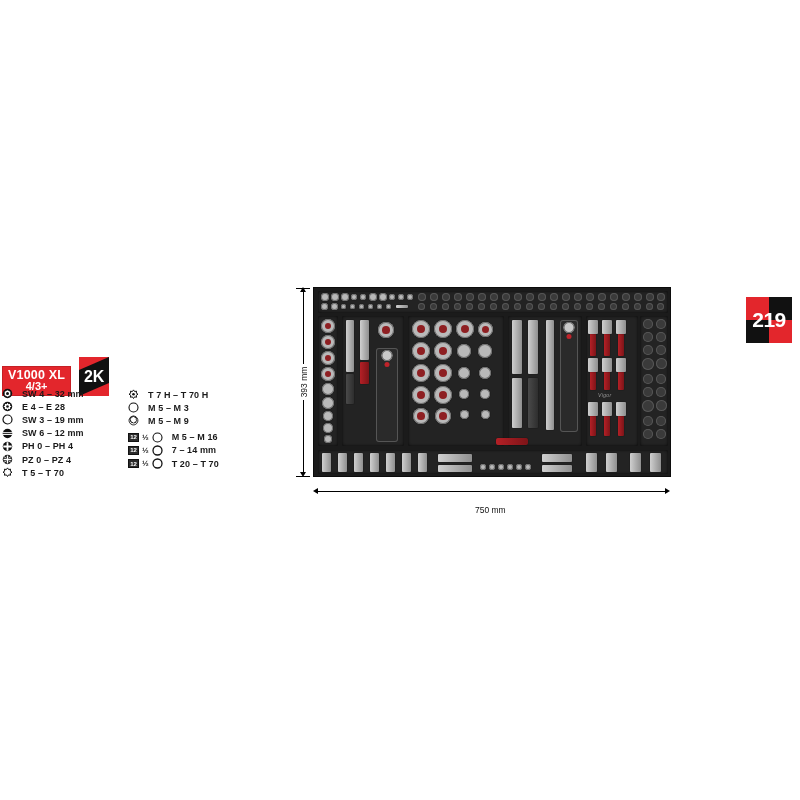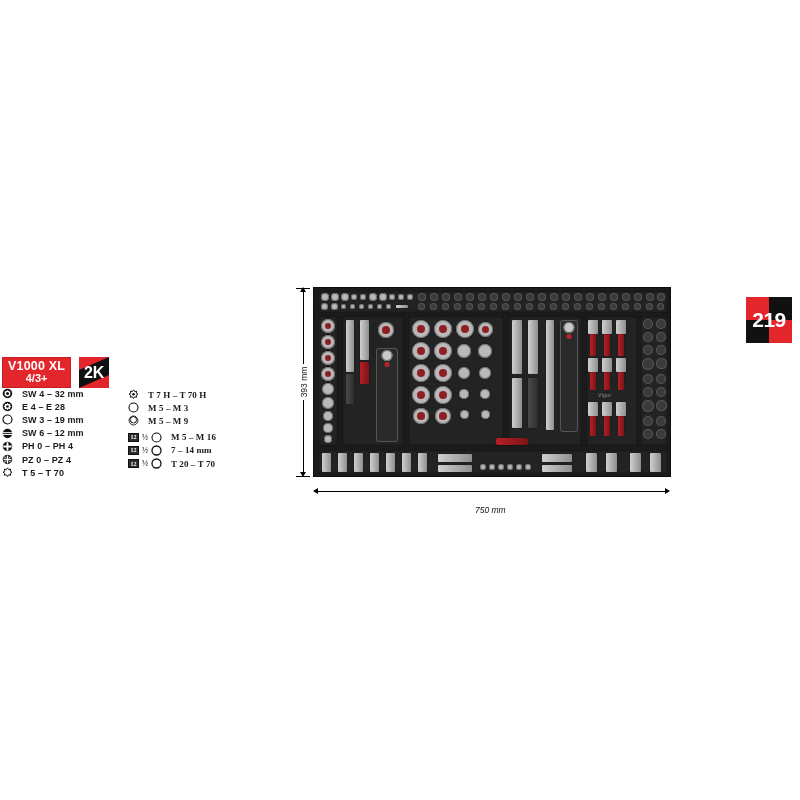--- a/index.html
+++ b/index.html
@@ -5,44 +5,44 @@
   * { box-sizing: border-box; margin: 0; padding: 0; }
   html, body {
     width: 800px; height: 800px;
     background: #ffffff;
     font-family: "Liberation Sans", sans-serif;
     overflow: hidden;
   }
   #page { position: relative; width: 800px; height: 800px; }
 
   
-  .badge-row { position: absolute; left: 2px; top: 357px; display: flex; align-items: center; gap: 8px; }
+  .badge-row { position: absolute; left: 2px; top: 357px; display: flex; align-items: flex-end; gap: 8px; }
   .v-badge {
     background: #e3262c; color: #ffffff;
     padding: 2px 5px 3px 5px;
     text-align: center; line-height: 1.0;
     border: 1px solid #c51f25;
   }
   .v-badge .l1 { font-size: 12.5px; font-weight: bold; letter-spacing: .2px; white-space: nowrap; }
   .v-badge .l2 { font-size: 11px; font-weight: bold; }
   .k-badge {
-    position: relative; width: 30px; height: 31px;
+    position: relative; width: 30px; height: 39px;
     background: #111111; overflow: hidden;
   }
   .k-badge .tri-tl { position: absolute; left: 0; top: 0; width: 0; height: 0;
     border-left: 30px solid #e3262c; border-bottom: 13px solid transparent; }
   .k-badge .tri-br { position: absolute; right: 0; bottom: 0; width: 0; height: 0;
     border-right: 30px solid #e3262c; border-top: 13px solid transparent; }
   .k-badge .k-txt { position: absolute; inset: 0; display: flex; align-items: center; justify-content: center;
     color: #ffffff; font-size: 16px; font-weight: bold; z-index: 3; }
 
   
   .spec-col { position: absolute; font-size: 9px; color: #1a1a1a; font-weight: bold; }
   #spec-left { left: 2px; top: 387px; }
-  #spec-right { left: 128px; top: 388px; font-family: Liberation Serif, serif; }
+  #spec-right { left: 128px; top: 388px; }
   .spec-row { display: flex; align-items: center; height: 13.2px; white-space: nowrap; }
   .spec-row .lbl { margin-left: 9px; letter-spacing: .1px; }
   .ic { width: 11px; height: 11px; flex: 0 0 11px; display: block; }
 
   .drv { display: flex; align-items: center; }
   .drv-sq {
     width: 11px; height: 9px; flex: 0 0 11px;
     background: #2b2b2b; color: #ffffff;
     font-size: 6px; font-weight: bold;
     display: flex; align-items: center; justify-content: center;
@@ -239,21 +239,21 @@
   <div class="tick" style="left:296px; top:288px;"></div>
   <div class="tick" style="left:296px; top:476px;"></div>
   <div class="dim-line dim-v" style="left:303px; top:290px; height:185px;"></div>
   <div class="arrow up" style="left:300px; top:287px;"></div>
   <div class="arrow down" style="left:300px; top:472px;"></div>
   <div class="dim-label vert" style="left:286px; top:376px; width:36px; text-align:center;">393 mm</div>
 
   <div class="dim-line dim-h" style="left:316px; top:491px; width:352px;"></div>
   <div class="arrow left" style="left:313px; top:488px;"></div>
   <div class="arrow right" style="left:665px; top:488px;"></div>
-  <div class="dim-label" style="left:473px; top:504px;font-style:italic;">750 mm</div>
+  <div class="dim-label" style="left:473px; top:504px;">750 mm</div>
 
   <div id="tray-wrap">
     <div id="tray">
 
       <div class="foam" style="left:4px; top:3px; width:350px; height:22px;"></div>
       <div>
         <div class="sock" style="left:7px;  top:5px;  width:8px;  height:8px;"></div>
         <div class="sock" style="left:17px; top:5px;  width:8px;  height:8px;"></div>
         <div class="sock" style="left:27px; top:5px;  width:8px;  height:8px;"></div>
         <div class="sock" style="left:37px; top:6px;  width:6px;  height:6px;"></div>

